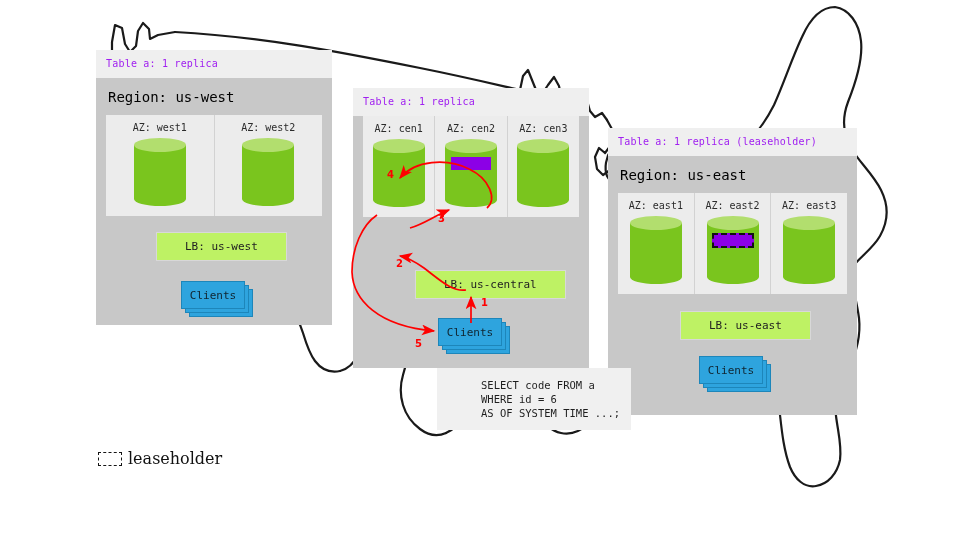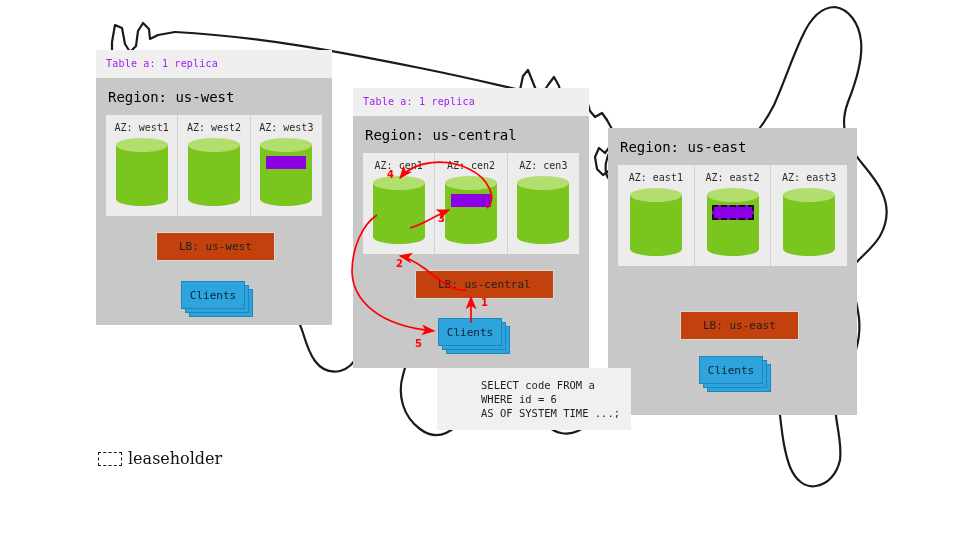--- a/index.html
+++ b/index.html
@@ -83,26 +83,26 @@
     z-index:3;
   }
   .range.leaseholder{
     border:2px dashed #111111;
     left:5px;top:17px;width:38px;height:11px;
   }
 
   
   .lb-box{
     position:absolute;
-    background:#c2410c;
+    background:#bef264;
     border:1px solid #d8d8d8;
     font-size:11px;
     color:#222;
     text-align:center;
-    padding:7px 22px;
+    padding:7px 28px;
     white-space:nowrap;
     z-index:6;
   }
 
   
   .clients-stack{position:absolute;z-index:6;}
   .clients-stack .card{
     position:absolute;
     width:62px;height:26px;
     background:#2ea4de;
@@ -229,41 +229,31 @@
         </div>
       </div>
       <div class="az-cell">
         <span class="az-label">AZ: west2</span>
         <div class="cyl">
           <div class="bot"></div>
           <div class="body"></div>
           <div class="top"></div>
         </div>
       </div>
-      <div class="az-cell">
-        <span class="az-label">AZ: west3</span>
-        <div class="cyl">
-          <div class="bot"></div>
-          <div class="body"></div>
-          <div class="top"></div>
-          <div class="range"></div>
-        </div>
-      </div>
     </div>
     <div class="lb-box" style="left:60px;top:182px;">LB: us-west</div>
     <div class="clients-stack" style="left:85px;top:231px;width:72px;height:36px;">
       <div class="card c3"></div>
       <div class="card c2"></div>
       <div class="card c1">Clients</div>
     </div>
   </div>
 
   <div class="region-panel" id="panel-central" style="left:353px;top:88px;width:236px;height:280px;">
     <div class="replica-banner">Table a: 1 replica</div>
-    <div class="region-title">Region: us-central</div>
     <div class="az-row">
       <div class="az-cell">
         <span class="az-label">AZ: cen1</span>
         <div class="cyl">
           <div class="bot"></div>
           <div class="body"></div>
           <div class="top"></div>
         </div>
       </div>
       <div class="az-cell">
@@ -290,20 +280,21 @@
       <div class="card c2"></div>
       <div class="card c1">Clients</div>
     </div>
   </div>
 
   <div class="sql-box" style="left:437px;top:368px;width:138px;padding-left:44px;">SELECT code FROM a
 WHERE id = 6
 AS OF SYSTEM TIME ...;</div>
 
   <div class="region-panel" id="panel-east" style="left:608px;top:128px;width:249px;height:287px;">
+    <div class="replica-banner">Table a: 1 replica (leaseholder)</div>
     <div class="region-title">Region: us-east</div>
     <div class="az-row">
       <div class="az-cell">
         <span class="az-label">AZ: east1</span>
         <div class="cyl">
           <div class="bot"></div>
           <div class="body"></div>
           <div class="top"></div>
         </div>
       </div>

